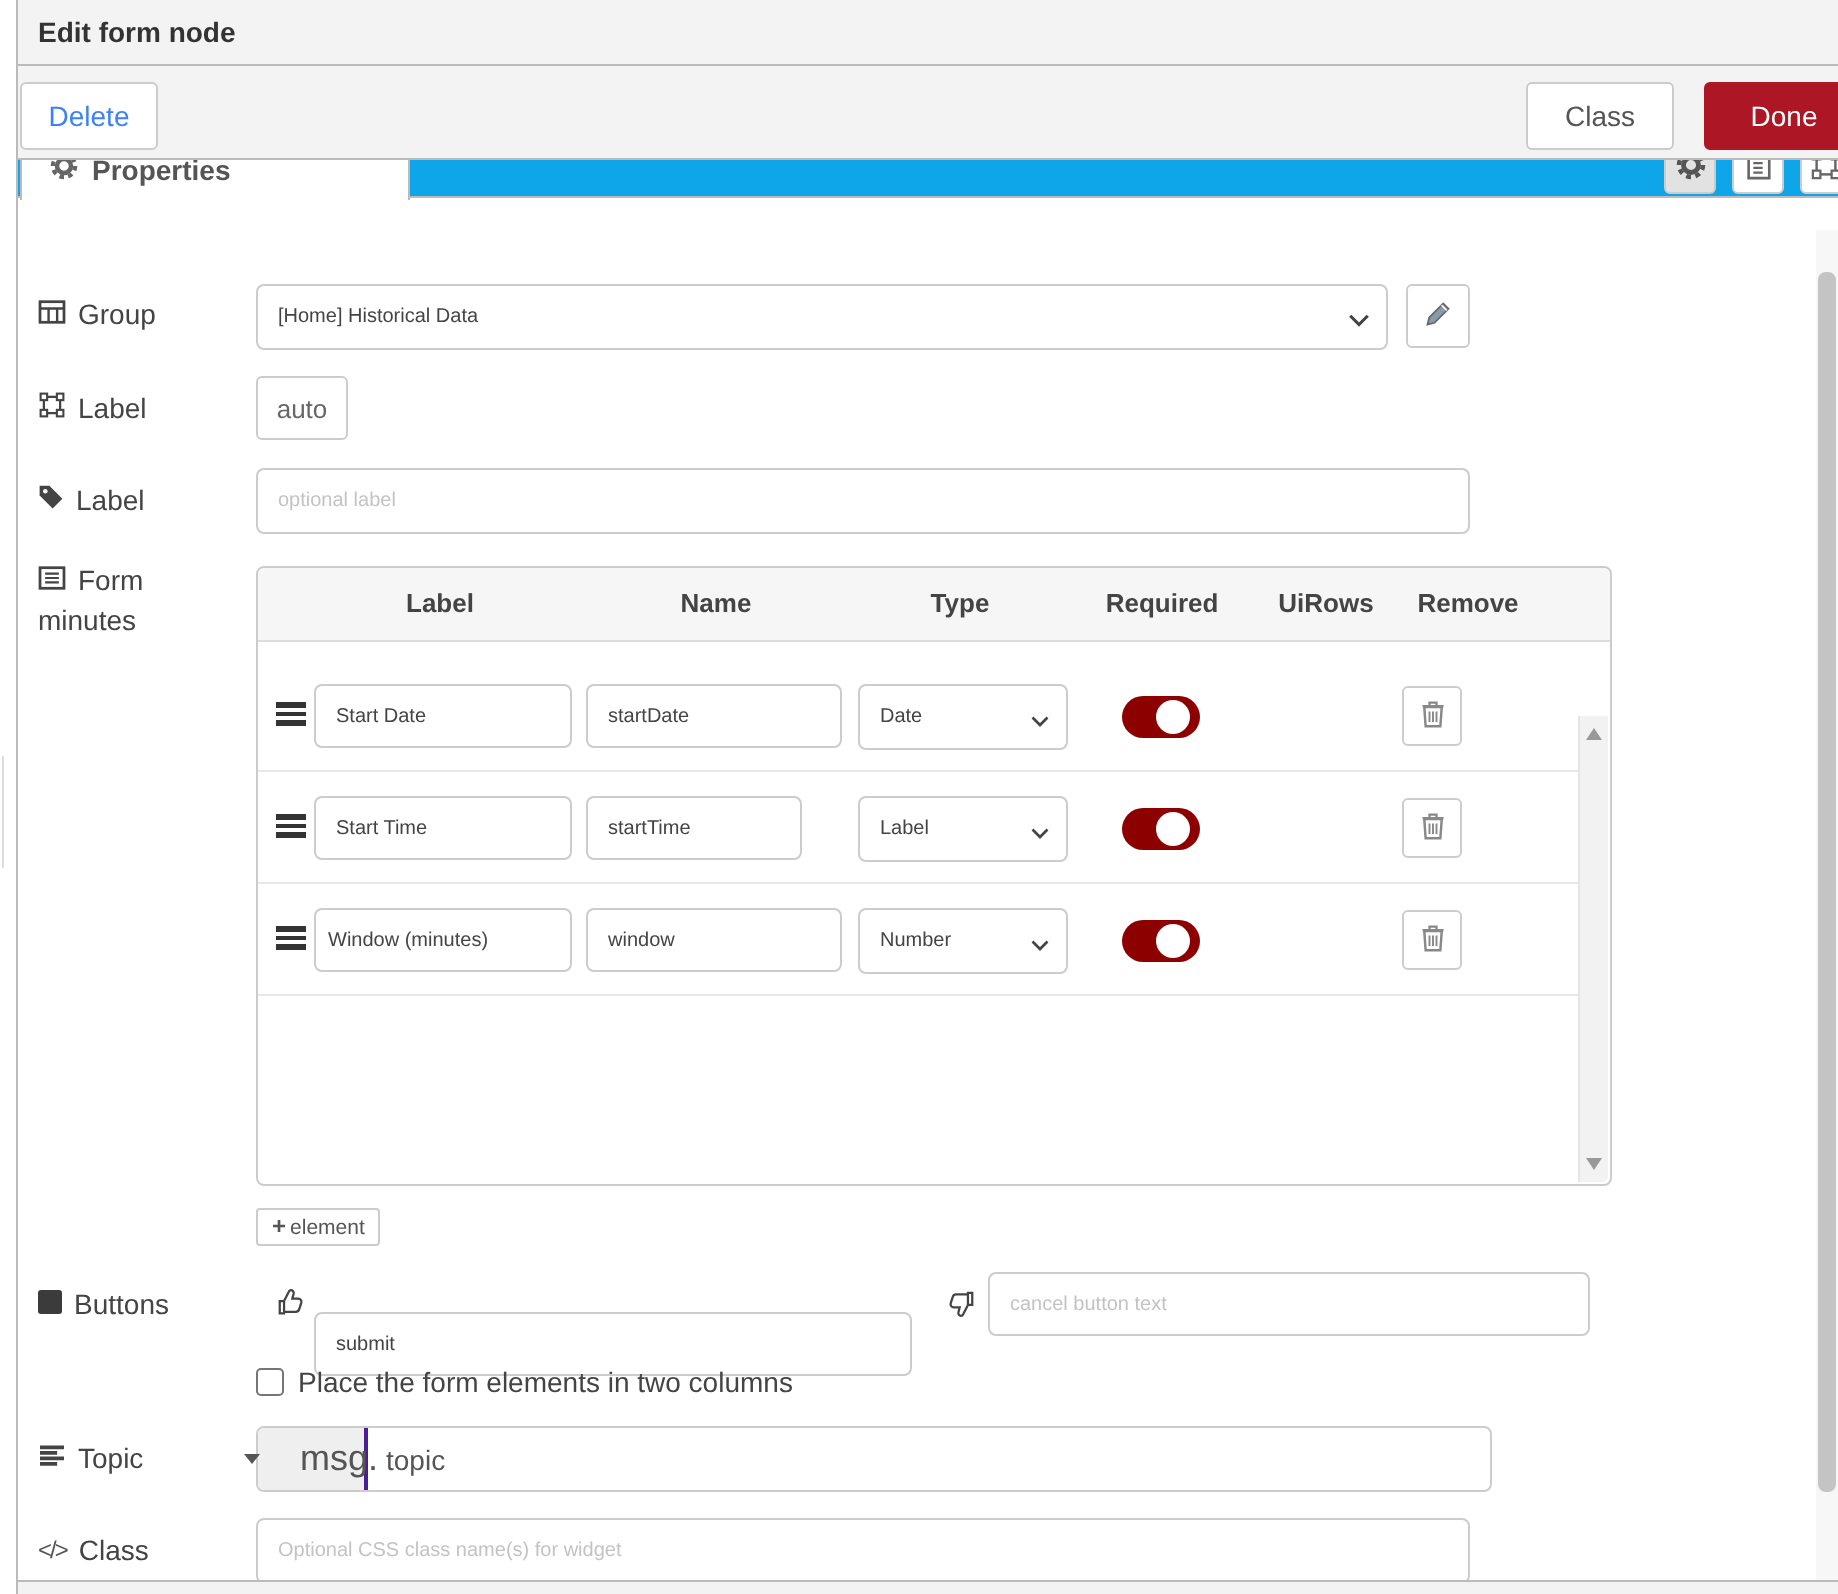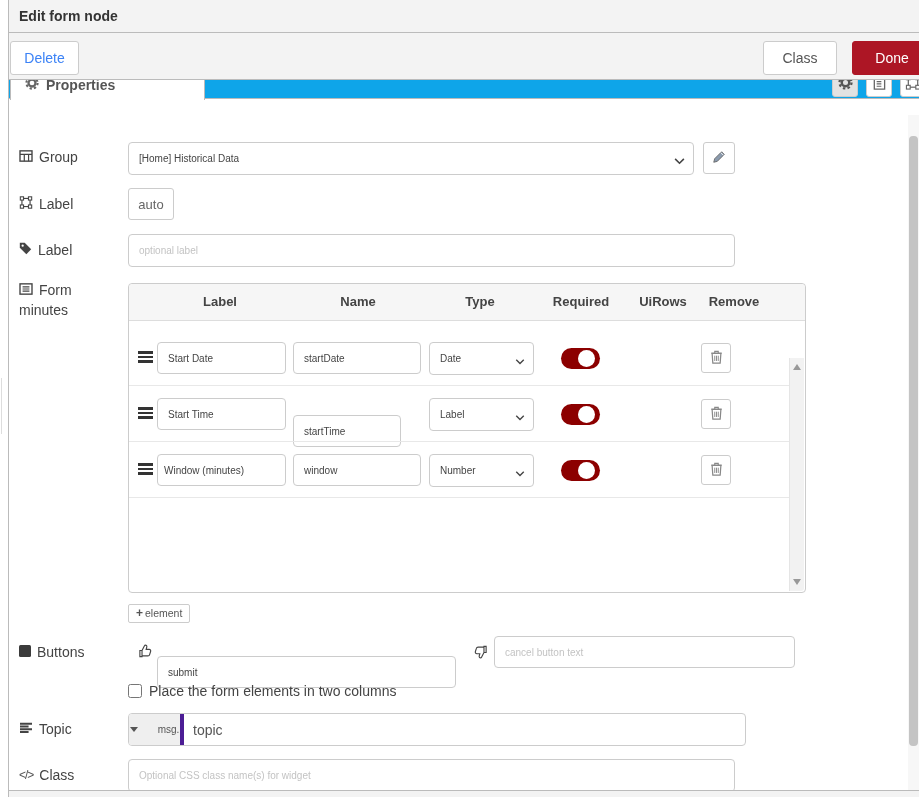--- a/index.html
+++ b/index.html
@@ -70,23 +70,23 @@
   .add-el { position:absolute; left:119px; top:489px; height:19px; background:#fff;
     border:1px solid #ccc; border-radius:2px; font-size:10.5px; color:#555;
     padding:0 7px; line-height:17px; cursor:pointer;text-align:right; }
   .add-el b { font-size:12px; margin-right:2px; }
 
   .cbrow { position:absolute; left:119px; top:568px; display:flex; align-items:center; gap:7px; }
   .cbrow input { width:14px; height:14px; }
 
   .typed { position:absolute; left:119px; top:598px; width:618px; height:33px;
     border:1px solid #ccc; border-radius:4px; background:#fff; display:flex; }
-  .typed .pre { width:55px; background:#efefef; border-right:4px solid #4c1d95;
+  .typed .pre { width:55px; background:#efefef; border-right:2px solid #4c1d95;
     border-radius:3px 0 0 3px; display:flex; align-items:center; justify-content:center;
-    gap:20px; color:#555; font-size:10px; cursor:pointer; }
+    gap:20px; color:#555; font-size:18px; cursor:pointer; }
   .typed .val { flex:1; display:flex; align-items:center; padding-left:9px; color:#555; }
   .caret { width:0; height:0; border-left:4px solid transparent; border-right:4px solid transparent;
     border-top:5px solid #555; }
 
   .page-scroll { left:908px; top:115px; width:11px; height:675px; background:#f7f7f7; z-index:55; }
   .page-thumb { position:absolute; left:1px; top:21px; width:9px; height:610px;
     background:#c4c4c4; border-radius:4px; }
 
   .footer-strip { left:9px; top:790px; width:910px; height:7px; background:#f3f3f3;
     border-top:1px solid #bbb; z-index:40; }
@@ -253,21 +253,21 @@
       </div>
       <div class="fe-sep" style="top:64px;"></div>
 
       <div class="fe-row" style="top:68px;">
         <div class="handle">
             <i></i>
             <i></i>
             <i></i>
           </div>
         <input class="input" style="left: 28px; top: 9px; width: 129px; height: 32px;" value="Start Time">
-        <input class="input" style="left: 164px; top: 26px; width: 108px; height: 32px;" value="startTime">
+        <input class="input" style="left: 164px; top: 9px; width: 108px; height: 32px;" value="startTime">
         <div class="selectbox" style="left:300px; top:9px; width:105px; height:33px;">
           <span>Label</span>
           <span class="chev"><svg width="10" height="6" viewBox="0 0 12 8">
                 <path d="M1 1l5 5 5-5" fill="none" stroke="#444" stroke-width="1.8"></path>
               </svg></span>
         </div>
         <div class="toggle">
             <div class="knob"></div>
           </div>
         <div class="sqbtn" style="left:572px; top:10px; width:30px; height:30px;">

